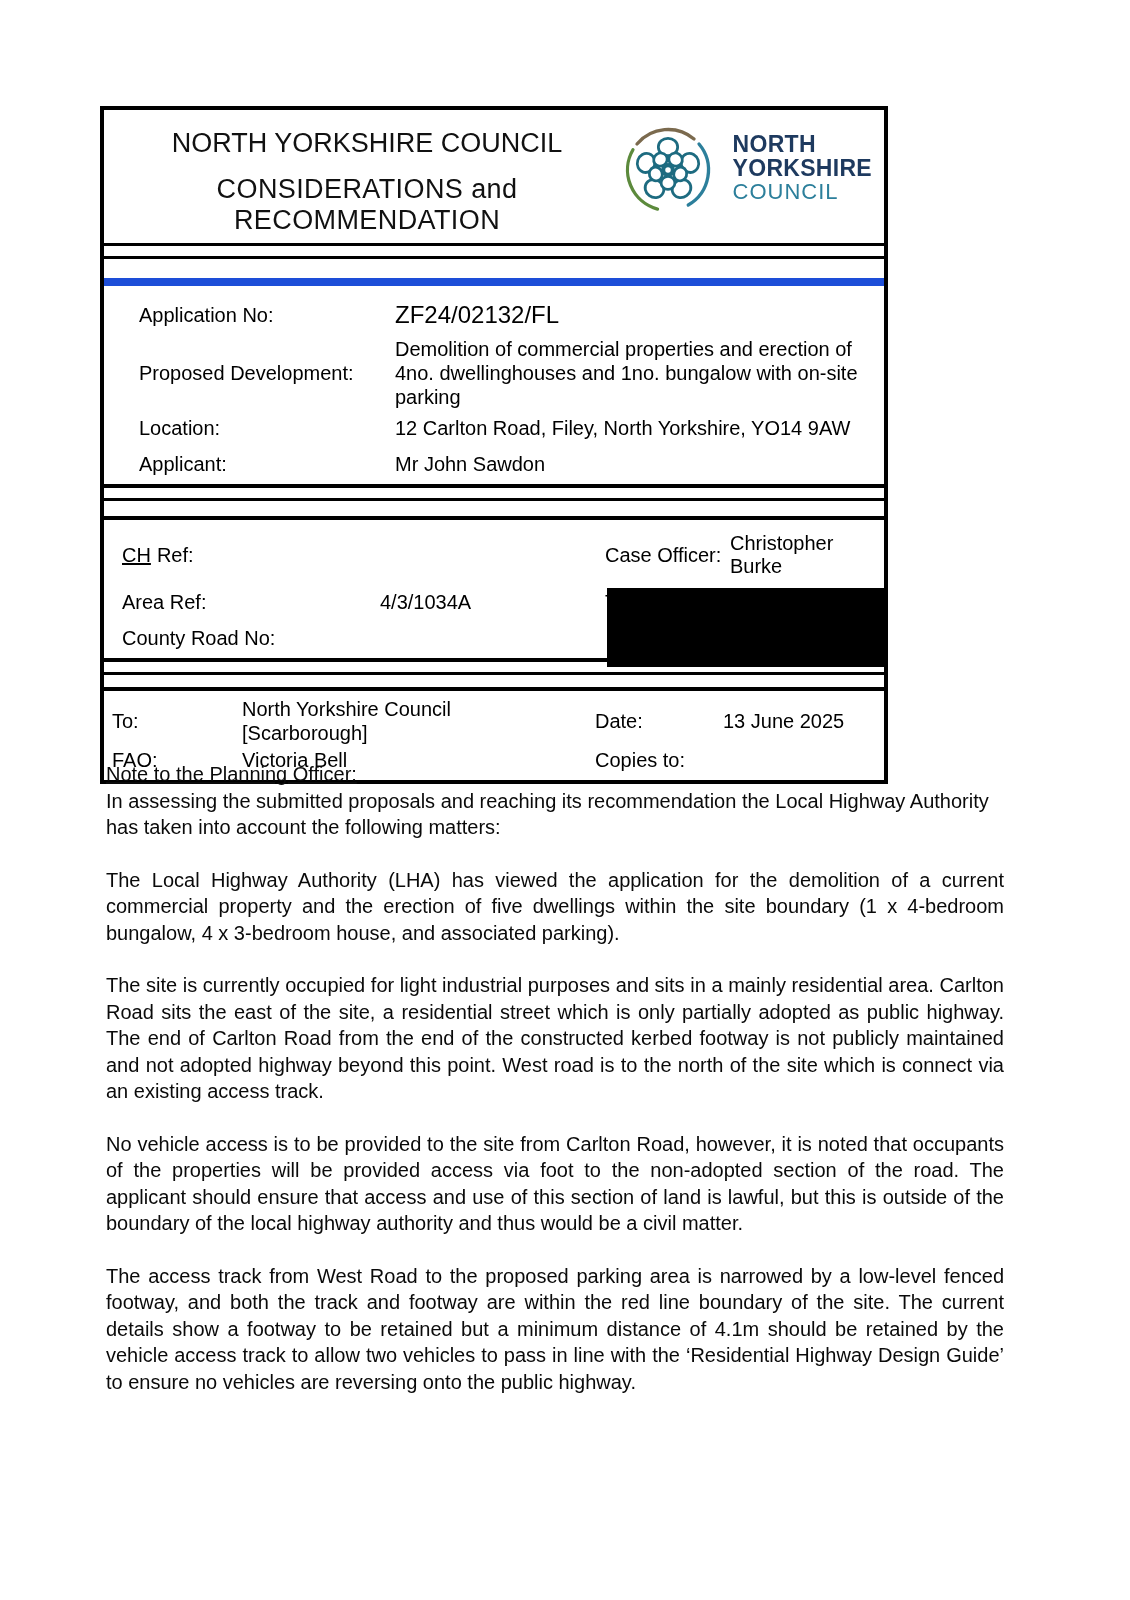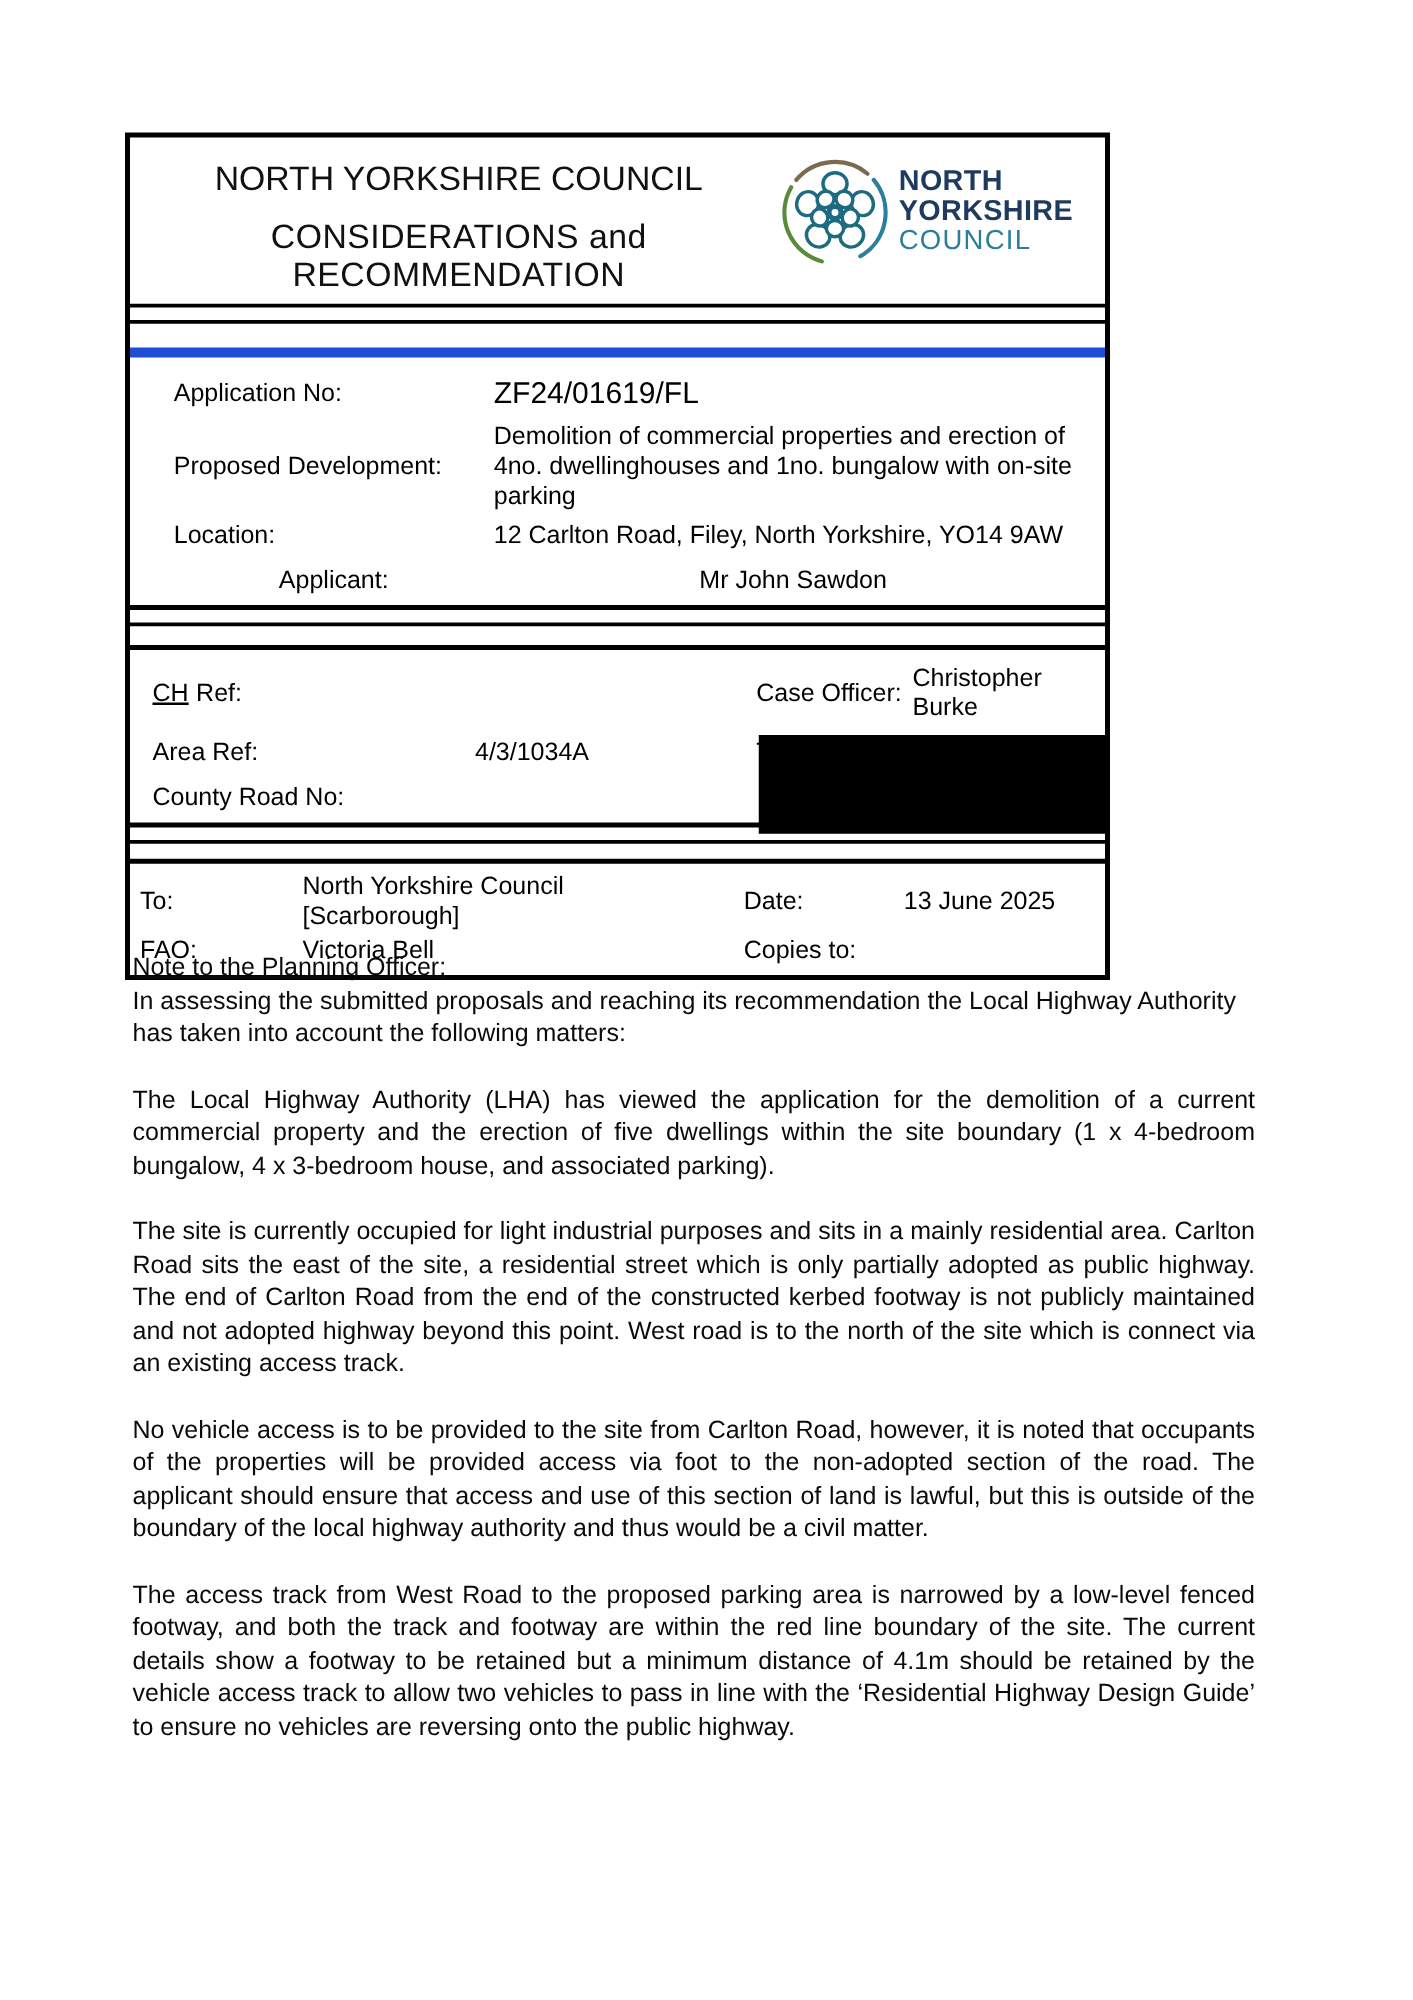--- a/index.html
+++ b/index.html
@@ -14,21 +14,21 @@
   }
   
   .sec-header{
     box-sizing:border-box;height:140px;border-top:4px solid #000;border-bottom:3px solid #000;
     display:flex;padding:8px 12px 0 8px;
   }
   .titles{flex:1;text-align:center;font-size:27px;color:#111;}
   .t1{margin-top:10px;}
   .t2{margin-top:19px;}
   .t3{margin-top:15px;letter-spacing:.4px;}
-  .logo{width:250px;display:flex;align-items:flex-start;gap:5px;padding-top:6px;}
+  .logo{width:250px;display:flex;align-items:flex-start;gap:5px;padding-top:6px;justify-content:space-between;}
   .logo svg{flex:0 0 auto;}
   .logo-text{margin-top:8px;font-weight:bold;font-size:23px;line-height:24px;color:var(--logo_navy,#1e3a5f);letter-spacing:.3px;}
   .logo-text .council{display:block;color:var(--logo_teal,#2c7f9b);font-weight:500;font-size:22px;letter-spacing:1px;}
   .arc-brown{stroke:var(--arc_brown,#7b6a4e);}
   .arc-teal{stroke:var(--logo_teal,#2c7f9b);}
   .arc-green{stroke:var(--arc_green,#5c8a3c);}
   .rose{stroke:var(--rose_teal,#1d6b80);}
   .rose-fill{fill:var(--rose_teal,#1d6b80);}
 
   
@@ -41,21 +41,21 @@
   .sec-app{
     box-sizing:border-box;border-top:8px solid #1d4ed8;border-bottom:4px solid #000;
     padding:7px 10px 3px 35px;font-size:20px;
   }
   .arow{display:grid;grid-template-columns:256px 1fr;align-items:center;}
   .arow .val{line-height:24px;}
   .r-appno{min-height:44px;}
   .r-appno .val{font-size:24px;}
   .r-dev{min-height:66px;}
   .r-loc{min-height:38px;}
-  .r-apl{min-height:34px;text-align:center;}
+  .r-apl{min-height:34px;}
 
   
   .sec-contact{
     box-sizing:border-box;border-top:4px solid #000;border-bottom:4px solid #000;
     padding:6px 0 2px 18px;font-size:20px;position:relative;
   }
   .crow{display:grid;grid-template-columns:258px 225px 125px 1fr;align-items:center;}
   .crow .l3{line-height:26px;}
   .r-ch{min-height:58px;}
   .r-area{min-height:36px;}
@@ -123,21 +123,21 @@
       </div>
     </div>
   </div>
 
   <div class="sep-a"></div>
   <div class="sep-b"></div>
 
   <div class="sec-app">
     <div class="arow r-appno">
       <div class="lbl">Application No:</div>
-      <div class="val">ZF24/01619/FL</div>
+      <div class="val">ZF24/02132/FL</div>
     </div>
     <div class="arow r-dev">
       <div class="lbl">Proposed Development:</div>
       <div class="val">Demolition of commercial properties and erection of 4no. dwellinghouses and 1no. bungalow with on-site parking</div>
     </div>
     <div class="arow r-loc">
       <div class="lbl">Location:</div>
       <div class="val">12 Carlton Road, Filey, North Yorkshire, YO14 9AW</div>
     </div>
     <div class="arow r-apl">

